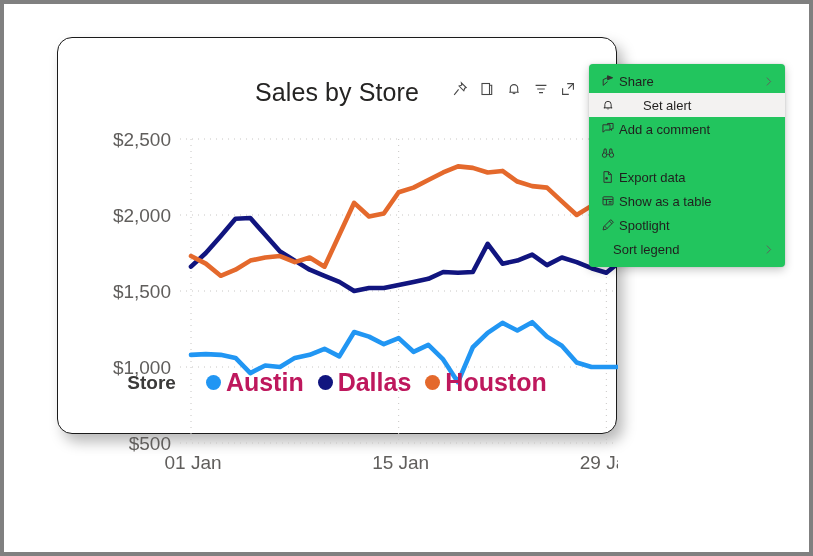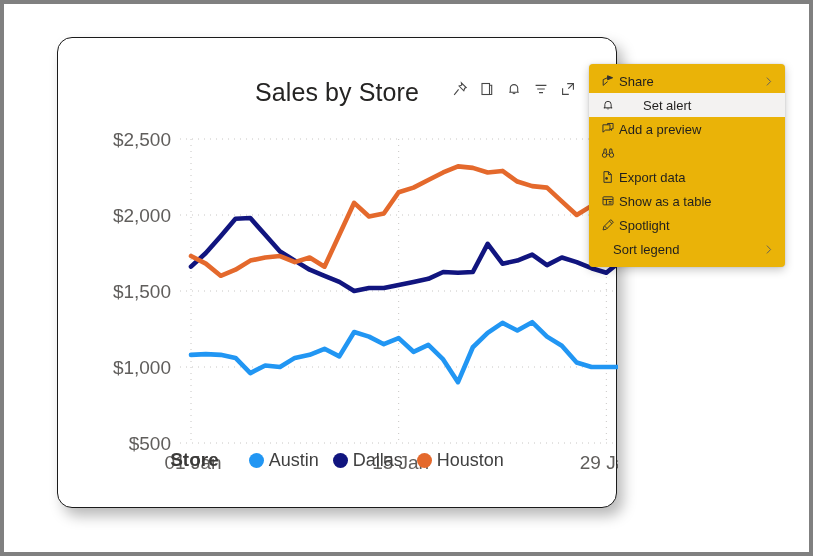--- a/index.html
+++ b/index.html
@@ -13,21 +13,21 @@
     position:absolute;inset:0;
     border:4px solid #808080;
     background:#ffffff;
     box-sizing:border-box;
   }
 
   
   #card{
     position:absolute;
     left:53px;top:33px;
-    width:560px;height:471px;
+    width:560px;height:397px;
     background:#ffffff;
     border:1.5px solid #1b1b1b;
     border-radius:15px;
     box-sizing:border-box;
     box-shadow:6px 8px 14px rgba(0,0,0,0.28);
   }
 
   
   #card-title{
     position:absolute;left:0;top:40px;width:100%;
@@ -67,28 +67,28 @@
   #legend{
     position:absolute;left:0;bottom:36px;width:100%;
     display:flex;align-items:center;justify-content:center;
     gap:24px;
   }
   #legend-title{
     font-size:19px;font-weight:bold;color:#3b3a39;margin-right:6px;
   }
   .legend-item{display:flex;align-items:center;gap:5px;cursor:pointer;}
   .legend-dot{width:15px;height:15px;border-radius:50%;display:block;}
-  .legend-label{font-size:18px;color:#404040;white-space:nowrap;}
+  .legend-label{font-size:25px;color:#be185d;white-space:nowrap;font-weight:bold;}
 
   
   #menu{
     position:absolute;
     left:585px;top:60px;
     width:196px;
-    background:#eab308;
+    background:#22c55e;
     border-radius:4px;
     box-shadow:0 3px 10px rgba(0,0,0,0.22), 0 0 2px rgba(0,0,0,0.14);
     padding:5px 0 6px 0;
     box-sizing:border-box;
     z-index:40;
   }
   .menu-item{
     position:relative;
     display:flex;align-items:center;
     height:24px;
@@ -239,21 +239,21 @@
           </span>
           <span class="mi-label">Set alert</span>
         </div>
         <div class="menu-item">
           <span class="mi-icon">
             <svg width="14" height="14" viewBox="0 0 16 16" fill="none" stroke="currentColor" stroke-width="1.1">
               <path d="M2.2 3.2h8.1v6H5.3L2.2 11.6z"></path>
               <path d="M7.4 3.2V1.7h6.4v6H12v2l-2.2-2"></path>
             </svg>
           </span>
-          <span class="mi-label">Add a preview</span>
+          <span class="mi-label">Add a comment</span>
         </div>
         <div class="menu-item">
           <span class="mi-icon">
             <svg width="14" height="14" viewBox="0 0 16 16" fill="none" stroke="currentColor" stroke-width="1.1">
               <circle cx="4" cy="10.4" r="2.5"></circle>
               <circle cx="12" cy="10.4" r="2.5"></circle>
               <path d="M2.9 8.3l.9-4.9h2l.5 4.6"></path>
               <path d="M13.1 8.3l-.9-4.9h-2l-.5 4.6"></path>
               <path d="M6.5 9.4h3"></path>
             </svg>

